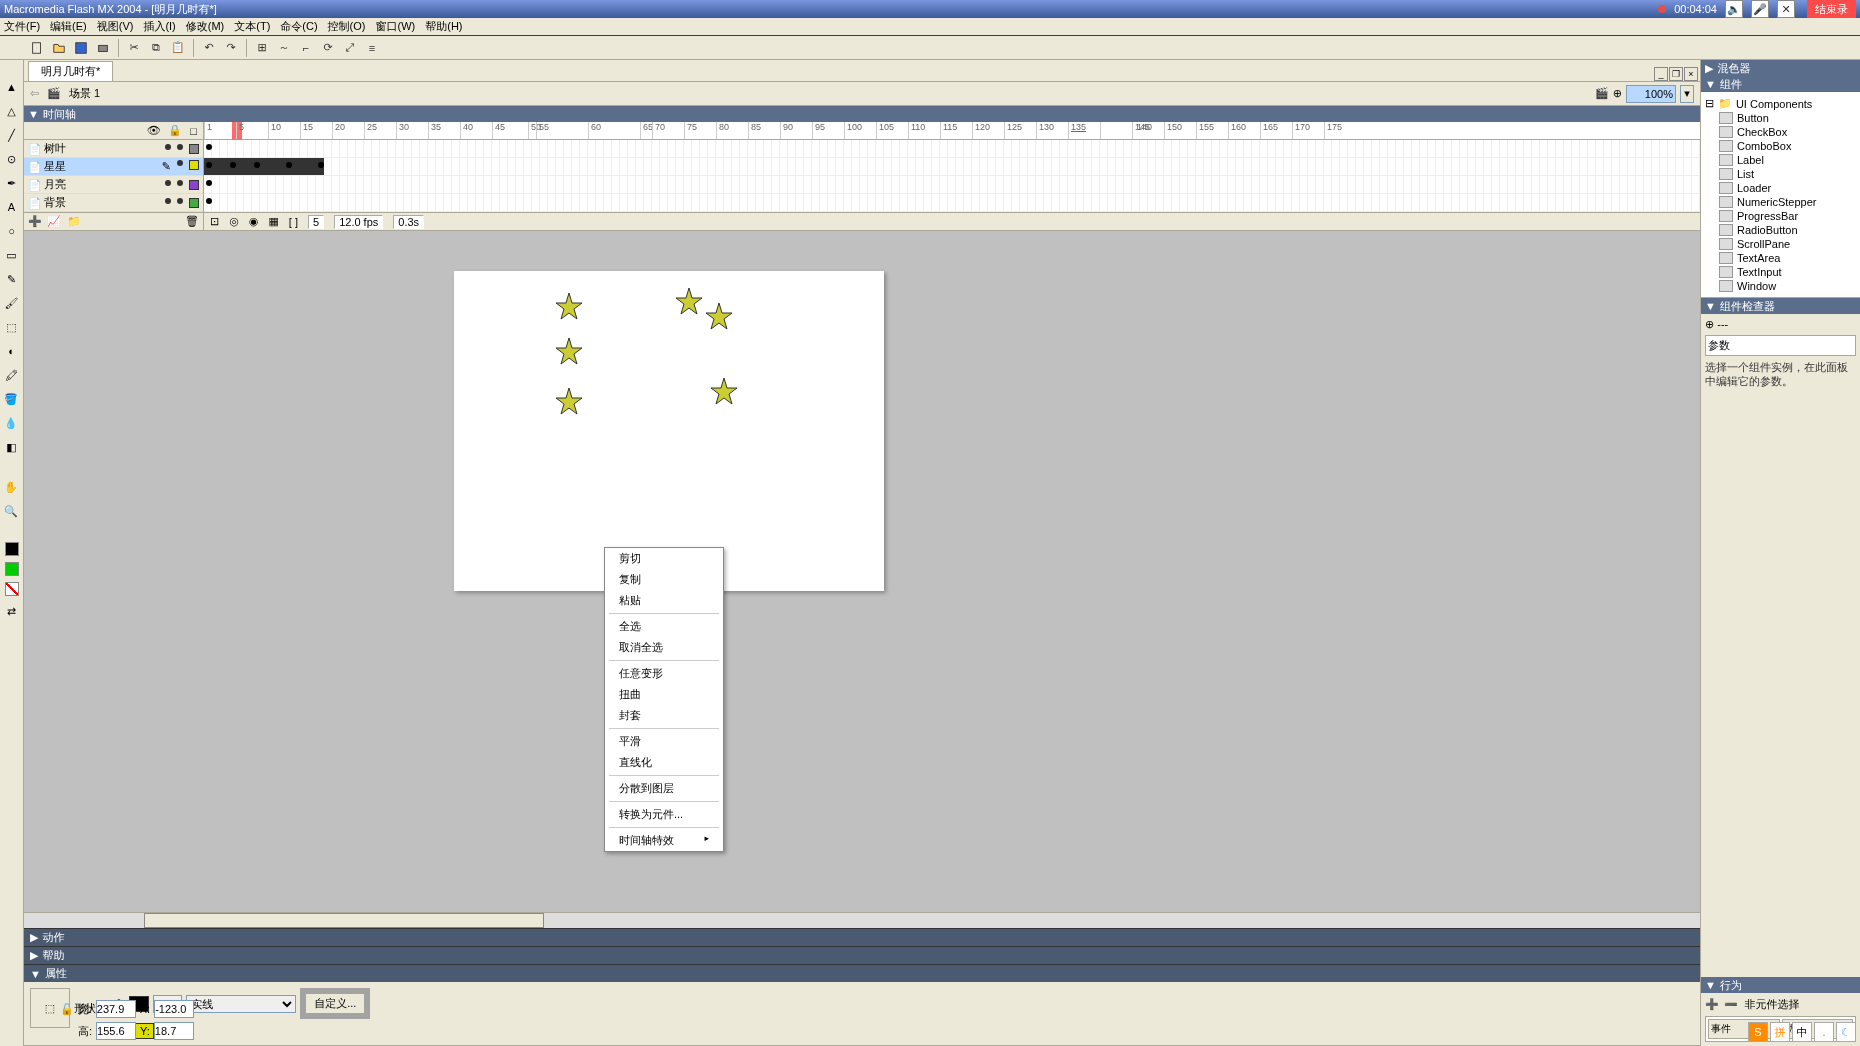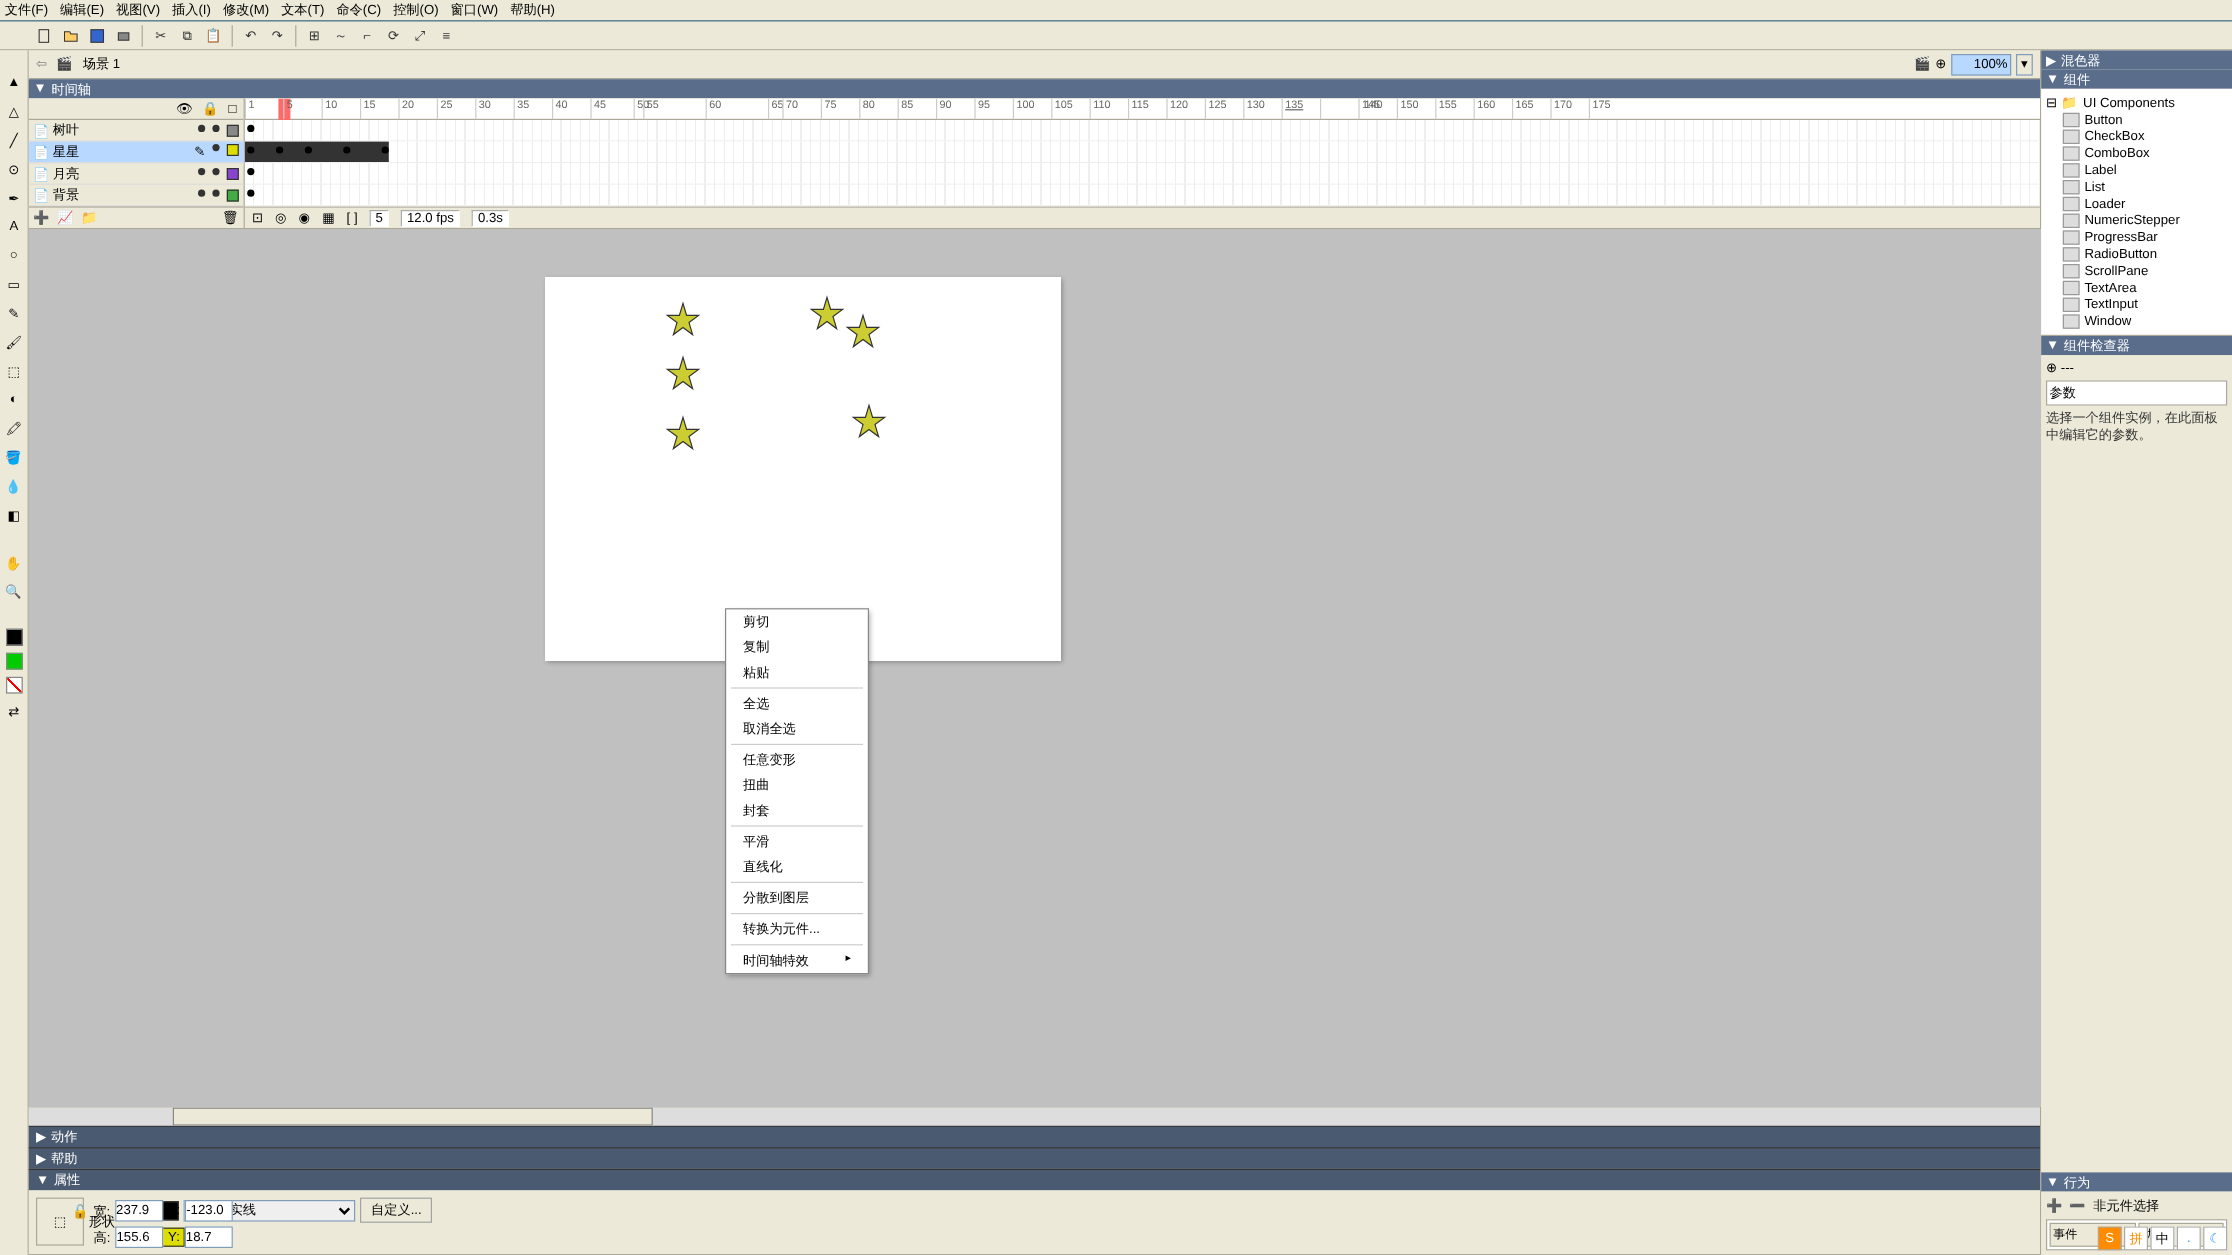--- a/index.html
+++ b/index.html
@@ -90,21 +90,21 @@
 
 
 .panel-bar { height: 18px; background: #4a5a70; color: #fff; display: flex; align-items: center; padding: 0 6px; font-size: 11px; border-top: 1px solid #333; }
 .panel-bar .tri { margin-right: 4px; }
 .properties { background: #ece9d8; padding: 6px; display: flex; gap: 20px; border-bottom: 1px solid #aca899; }
 .properties .shape-icon { width: 40px; height: 40px; border: 1px solid #aca899; display: flex; align-items: center; justify-content: center; }
 .properties .group { display: flex; flex-direction: column; gap: 4px; }
 .properties .row { display: flex; align-items: center; gap: 4px; }
 .properties input.num { width: 40px; height: 18px; border: 1px solid #7f9db9; font-size: 11px; }
 .properties select { height: 18px; border: 1px solid #7f9db9; font-size: 11px; }
-.properties .custom-btn { border: 1px solid #a3a3a3; background: #ece9d8; padding: 2px 8px; }
+.properties .custom-btn { border: 6px solid #a3a3a3; background: #ece9d8; padding: 2px 8px; }
 .properties .colorswatch { width: 20px; height: 16px; border: 1px solid #333; }
 
 
 .rightpanels { width: 160px; background: #ece9d8; border-left: 1px solid #aca899; display: flex; flex-direction: column; }
 .rp-header { height: 16px; background: #5a6e8c; color: #fff; padding: 0 4px; display: flex; align-items: center; font-size: 11px; }
 .rp-header .tri { margin-right: 4px; }
 .comp-tree { flex: 0 0 auto; padding: 4px; background: #fff; border-bottom: 1px solid #aca899; max-height: 280px; overflow: auto; }
 .comp-tree .node { display: flex; align-items: center; gap: 4px; padding: 1px 0 1px 14px; font-size: 11px; }
 .comp-tree .root { padding-left: 0; }
 .comp-tree .cicon { width: 14px; height: 12px; background: #ddd; border: 1px solid #999; }
@@ -121,20 +121,31 @@
 
 .scroll-h { height: 16px; background: #ece9d8; border-top: 1px solid #aca899; display: flex; }
 .scroll-h .track { flex: 1; background: #ddd; position: relative; }
 .scroll-h .thumb { position: absolute; left: 120px; width: 400px; height: 100%; background: #ece9d8; border: 1px solid #888; }
 </style>
 </head>
 <body>
 
 <div class="app">
 
+  <div class="titlebar">
+    <span>Macromedia Flash MX 2004 - [明月几时有*]</span>
+    <div class="right">
+      <span class="rec-dot"></span>
+      <span>00:04:04</span>
+      <div class="icon-btn">🔈</div>
+      <div class="icon-btn">🎤</div>
+      <div class="icon-btn">✕</div>
+      <div class="end-rec">结束录</div>
+    </div>
+  </div>
 
   <div class="menubar">
     <span>文件(F)</span>
     <span>编辑(E)</span>
     <span>视图(V)</span>
     <span>插入(I)</span>
     <span>修改(M)</span>
     <span>文本(T)</span>
     <span>命令(C)</span>
     <span>控制(O)</span>
@@ -204,20 +215,28 @@
       <div class="tool">🔍</div>
       <div style="height:10px"></div>
       <div class="swatch-stroke"></div>
       <div class="swatch-fill"></div>
       <div class="nofill"></div>
       <div class="tool">⇄</div>
     </div>
 
     <div class="center">
 
+      <div class="doctab-bar">
+        <div class="doctab">明月几时有*</div>
+        <div class="rightbtns">
+          <div>_</div>
+          <div>❐</div>
+          <div>×</div>
+        </div>
+      </div>
 
       <div class="scenebar">
         <span class="back">⇦</span>
         <span>🎬</span>
         <span>场景 1</span>
         <div class="zoom">
           <span>🎬</span>
           <span>⊕</span>
           <input value="100%" style="">
           <div class="dd">▾</div>

